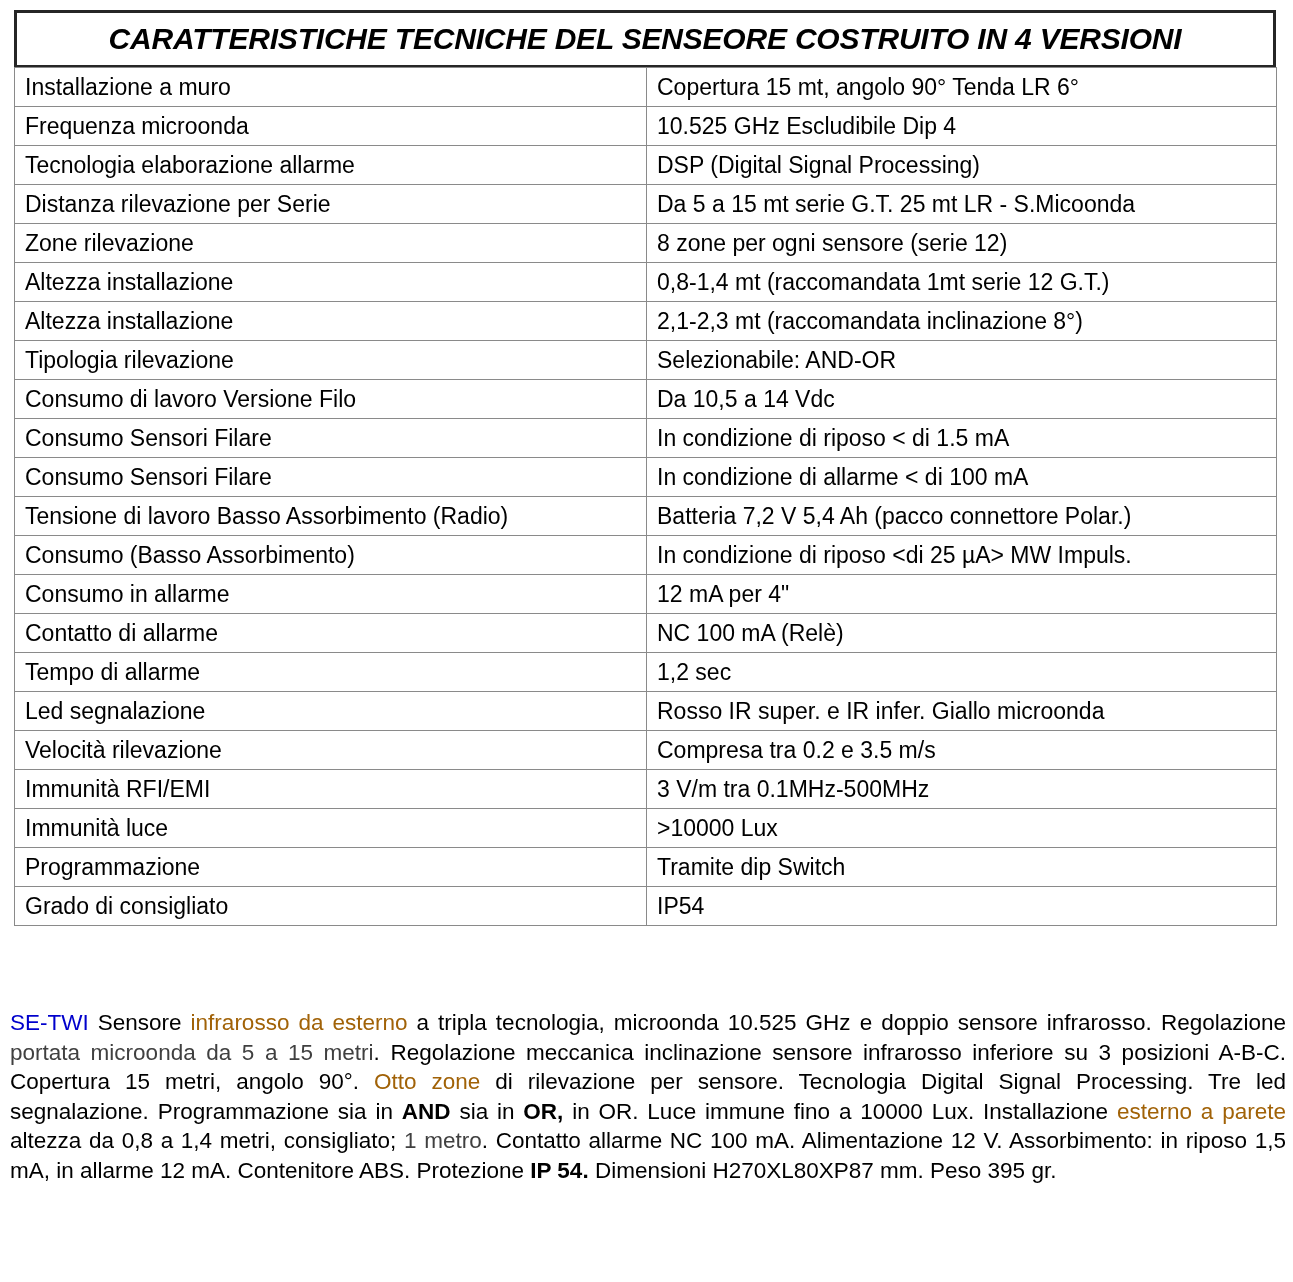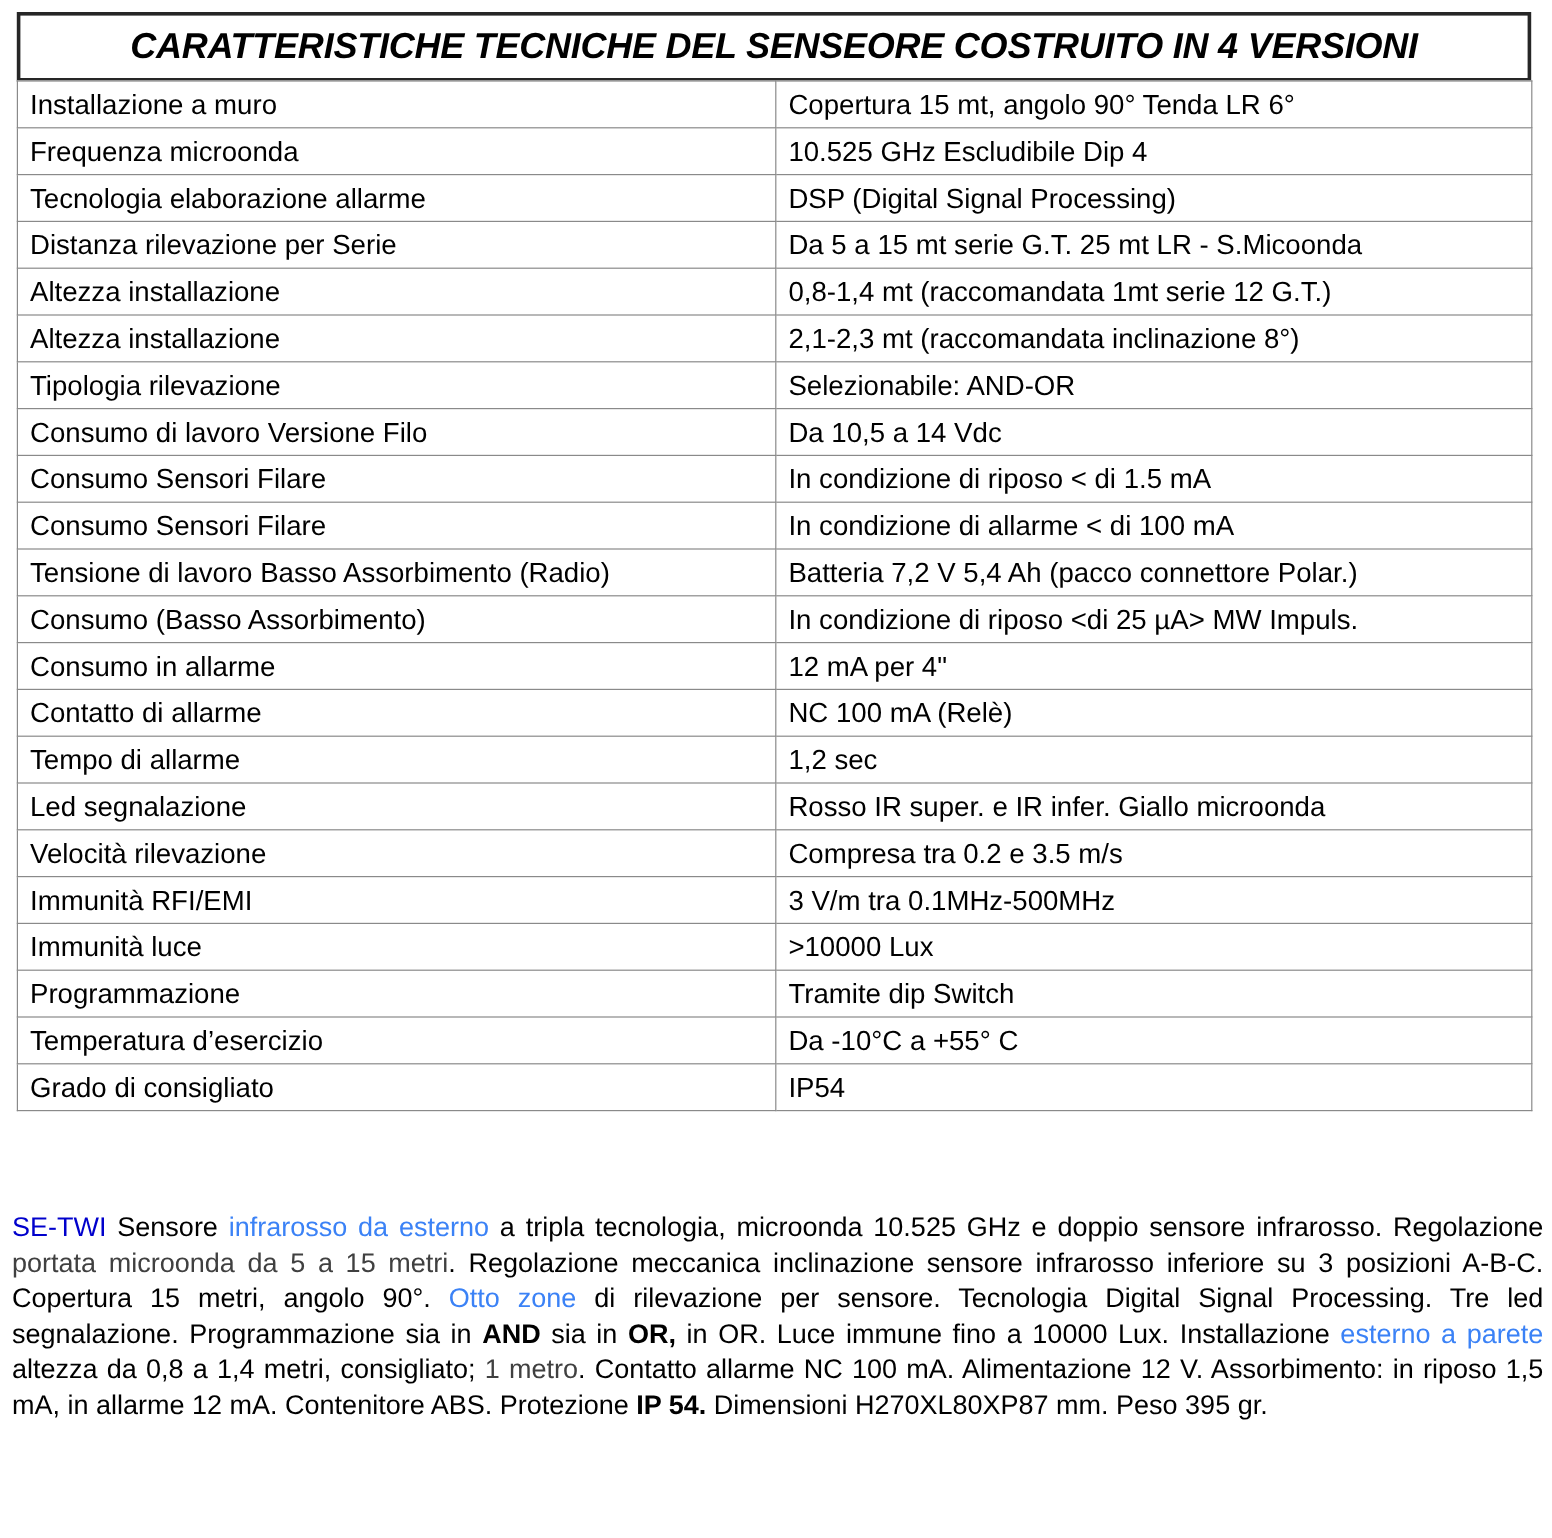--- a/index.html
+++ b/index.html
@@ -73,21 +73,21 @@
     position: absolute;
     left: 10px;
     top: 1008px;
     width: 1276px;
     font-size: 22.5px;
     line-height: 29.5px;
     text-align: justify;
     color: #000000;
   }
   .description .seg { white-space: normal; }
-  .blue   { color: #3b82f6; }
+  .blue   { color: #a16207; }
   .red    { color: #404040; }
   .bold   { font-weight: bold; }
   .blue.bold { color: #0000cc; font-weight: normal; }
 </style>
 </head>
 <body>
 
 <div class="page">
 
   <div class="title-box">
@@ -108,20 +108,24 @@
           <td>Frequenza microonda</td>
           <td>10.525 GHz Escludibile Dip 4</td>
         </tr>
         <tr>
           <td>Tecnologia elaborazione allarme</td>
           <td>DSP (Digital Signal Processing)</td>
         </tr>
         <tr>
           <td>Distanza rilevazione per Serie</td>
           <td>Da 5 a 15 mt serie G.T. 25 mt LR - S.Micoonda</td>
+        </tr>
+        <tr>
+          <td>Zone rilevazione</td>
+          <td>8 zone per ogni sensore (serie 12)</td>
         </tr>
         <tr>
           <td>Altezza installazione</td>
           <td>0,8-1,4 mt (raccomandata 1mt  serie 12 G.T.)</td>
         </tr>
         <tr>
           <td>Altezza installazione</td>
           <td>2,1-2,3 mt (raccomandata inclinazione 8°)</td>
         </tr>
         <tr>
@@ -174,24 +178,20 @@
         </tr>
         <tr>
           <td>Immunità luce</td>
           <td>&gt;10000 Lux</td>
         </tr>
         <tr>
           <td>Programmazione</td>
           <td>Tramite dip Switch</td>
         </tr>
         <tr>
-          <td>Temperatura d’esercizio</td>
-          <td>Da -10°C a +55° C</td>
-        </tr>
-        <tr>
           <td>Grado di consigliato</td>
           <td>IP54</td>
         </tr>
       </tbody>
   </table>
 
   <div class="description"><span class="seg blue bold">SE-TWI</span><span class="seg "> Sensore </span><span class="seg blue">infrarosso da esterno</span><span class="seg "> a tripla tecnologia, microonda 10.525 GHz e doppio sensore infrarosso. Regolazione </span><span class="seg red">portata microonda da 5 a 15 metri</span><span class="seg ">. Regolazione meccanica inclinazione sensore infrarosso inferiore su 3 posizioni A-B-C. Copertura 15 metri, angolo 90°. </span><span class="seg blue">Otto zone</span><span class="seg "> di rilevazione per sensore. Tecnologia Digital Signal Processing. Tre led segnalazione. Programmazione sia in </span><span class="seg bold">AND</span><span class="seg "> sia in </span><span class="seg bold">OR,</span><span class="seg "> in OR. Luce immune fino a 10000 Lux. Installazione </span><span class="seg blue">esterno a parete</span><span class="seg "> altezza da 0,8 a 1,4 metri, consigliato; </span><span class="seg red">1 metro</span><span class="seg ">. Contatto allarme NC 100 mA. Alimentazione 12 V. Assorbimento: in riposo 1,5 mA, in allarme 12 mA. Contenitore ABS. Protezione </span><span class="seg bold">IP 54.</span><span class="seg "> Dimensioni H270XL80XP87 mm. Peso 395 gr.</span></div>
 
 </div>
 

